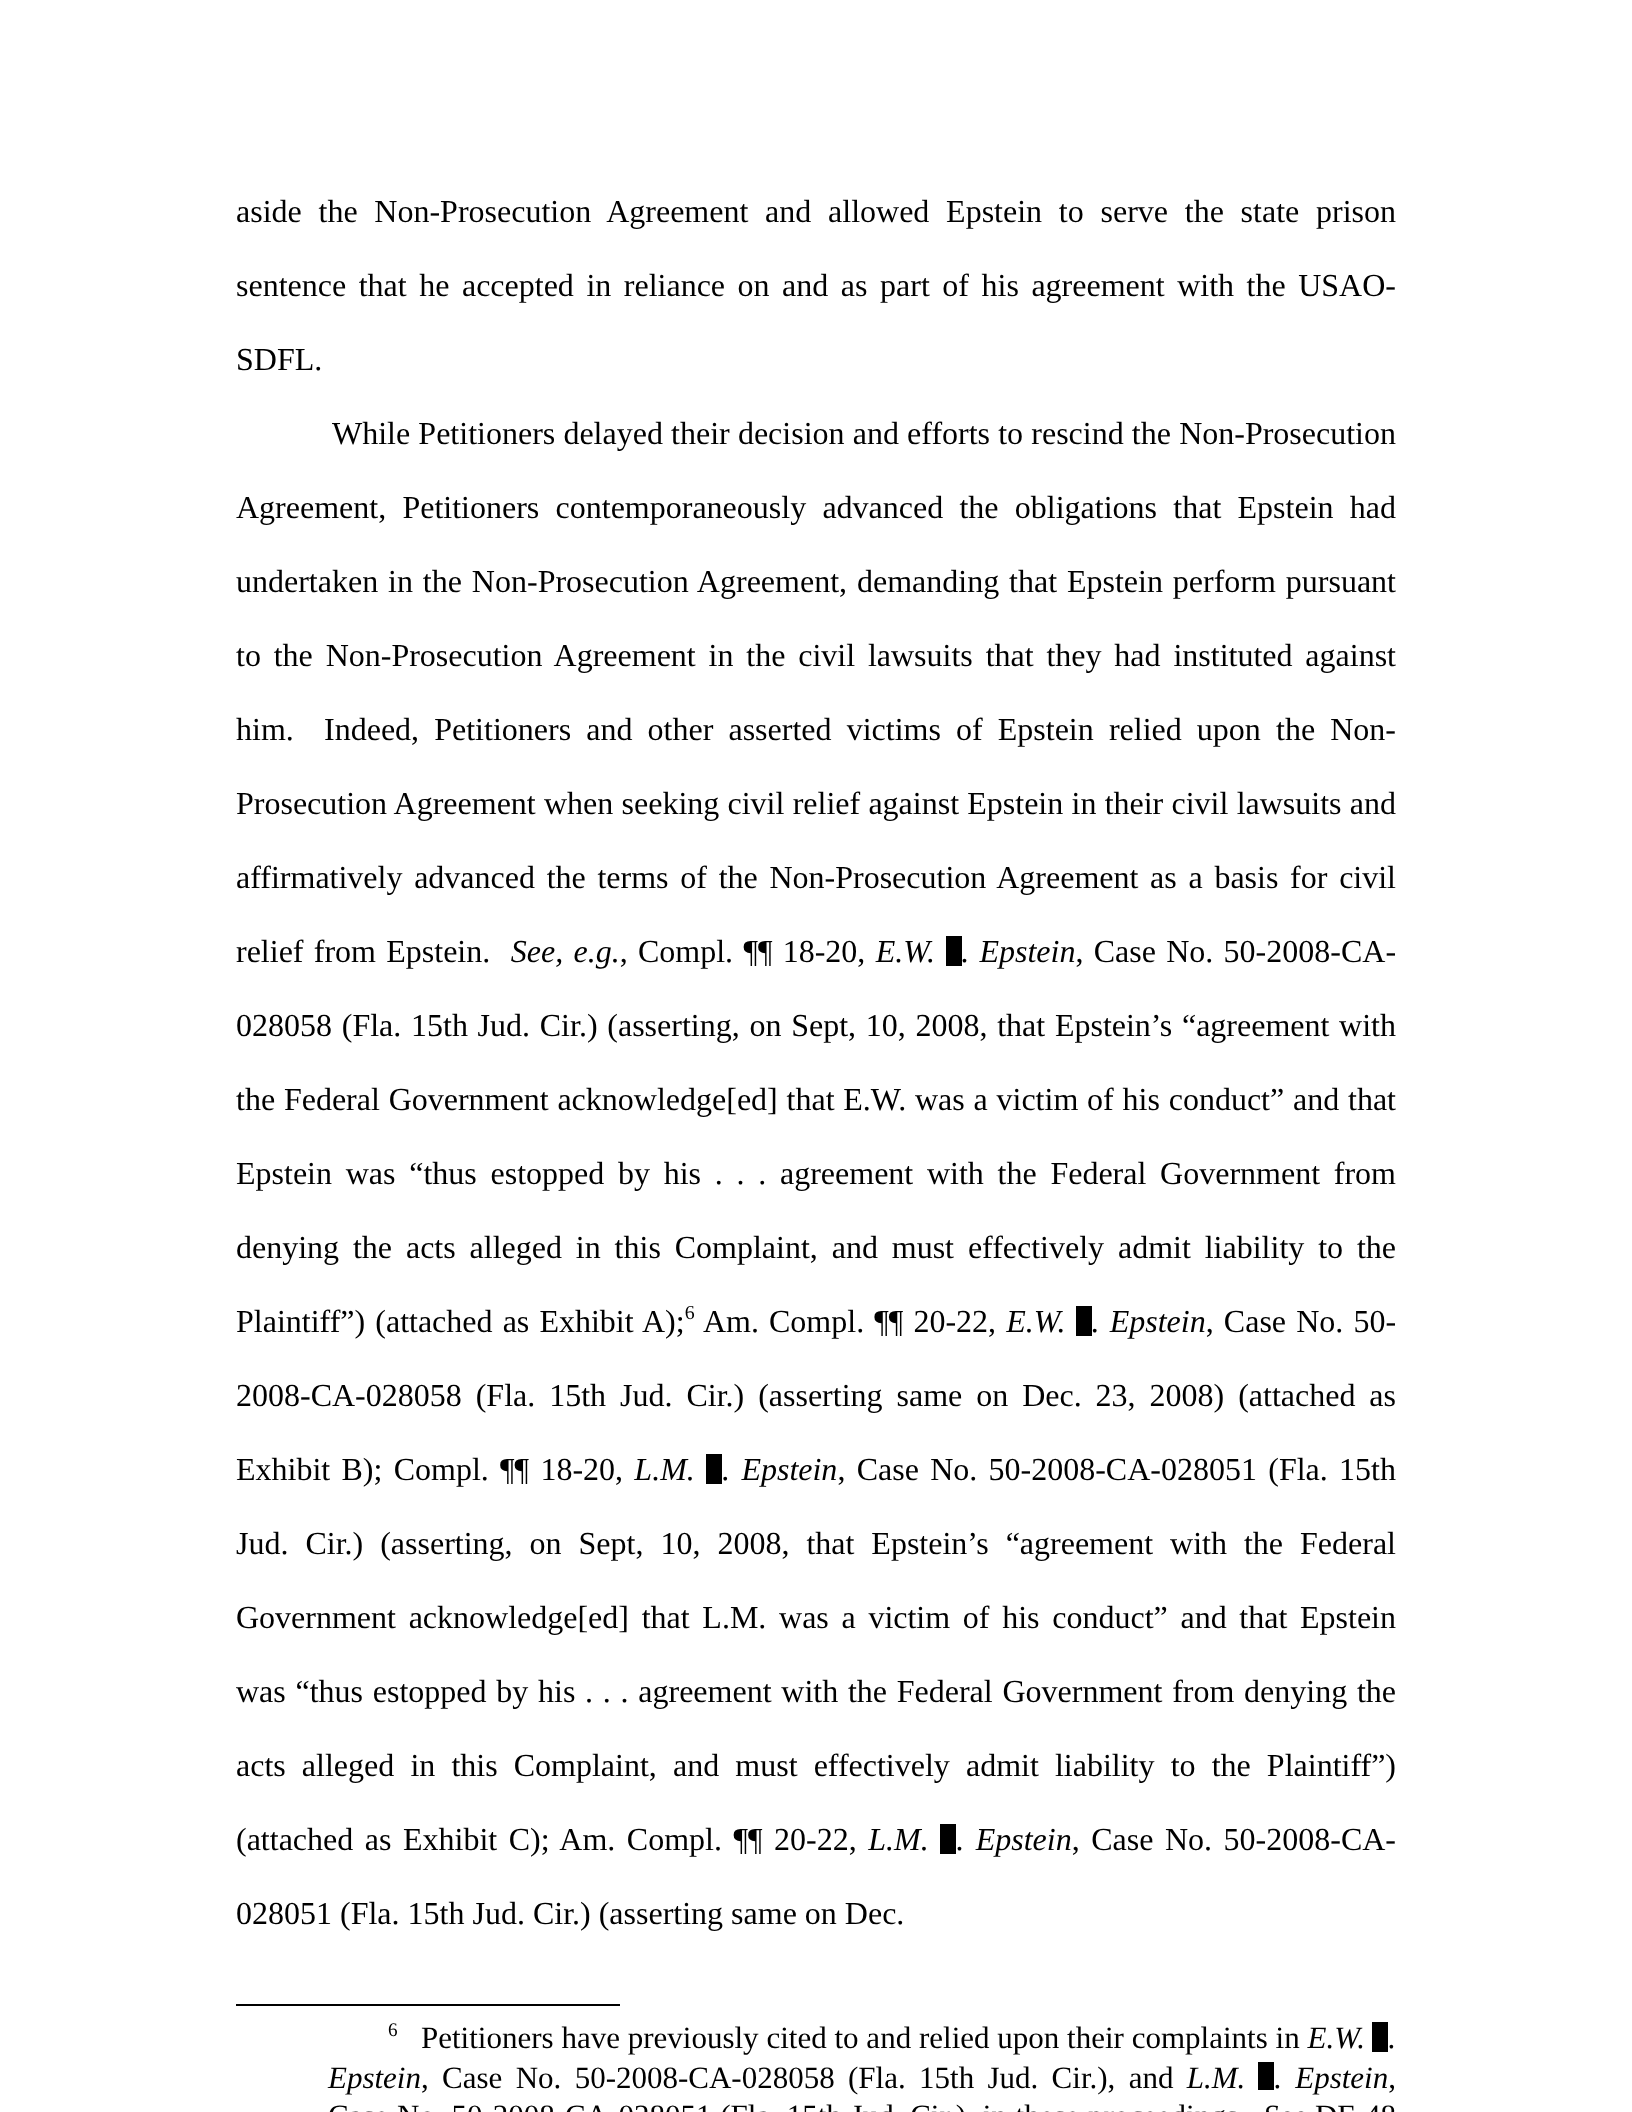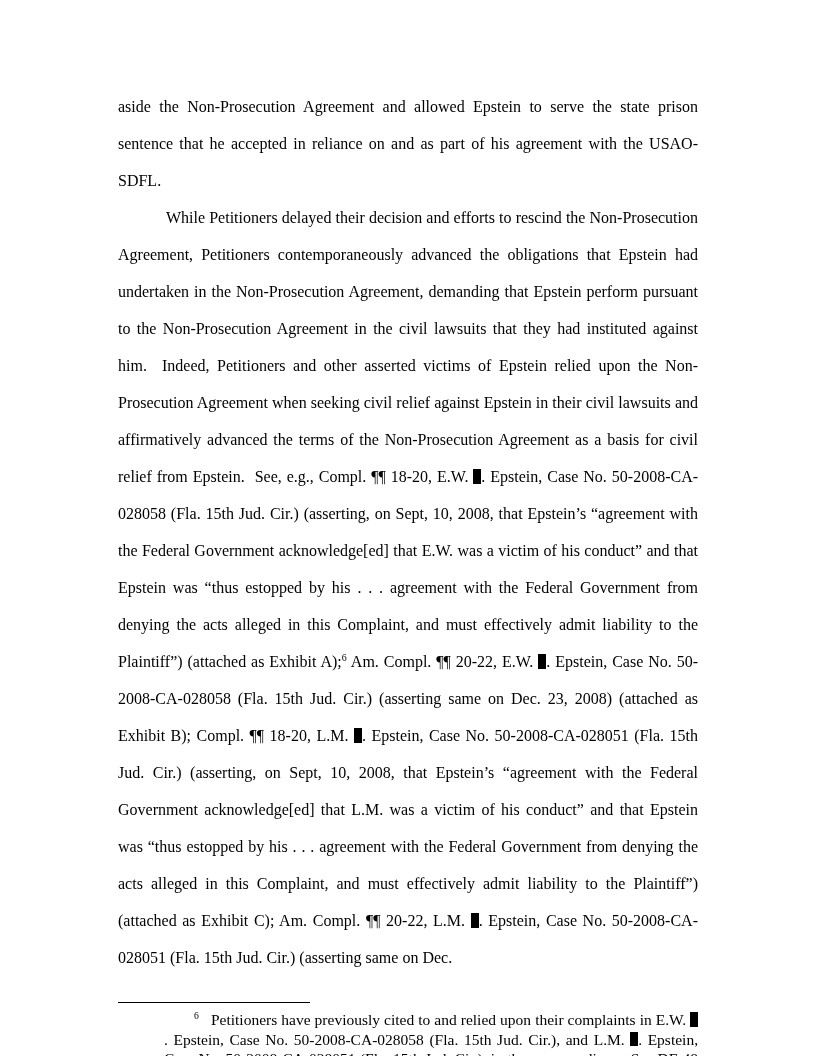--- a/index.html
+++ b/index.html
@@ -19,21 +19,21 @@
   }
   .para {
     font-size: 16px;
     line-height: 37px;
     text-align: justify;
   }
   .para.indent {
     text-indent: 48px;
   }
   .run.normal { font-style: normal; }
-  .run.italic { }
+  .run.italic { font-style: italic; }
   .run.sup {
     vertical-align: super;
     font-size: 0.62em;
     line-height: 0;
   }
   .run.redact {
     display: inline-block;
     width: 0.5em;
     height: 0.95em;
     background: #000000;

